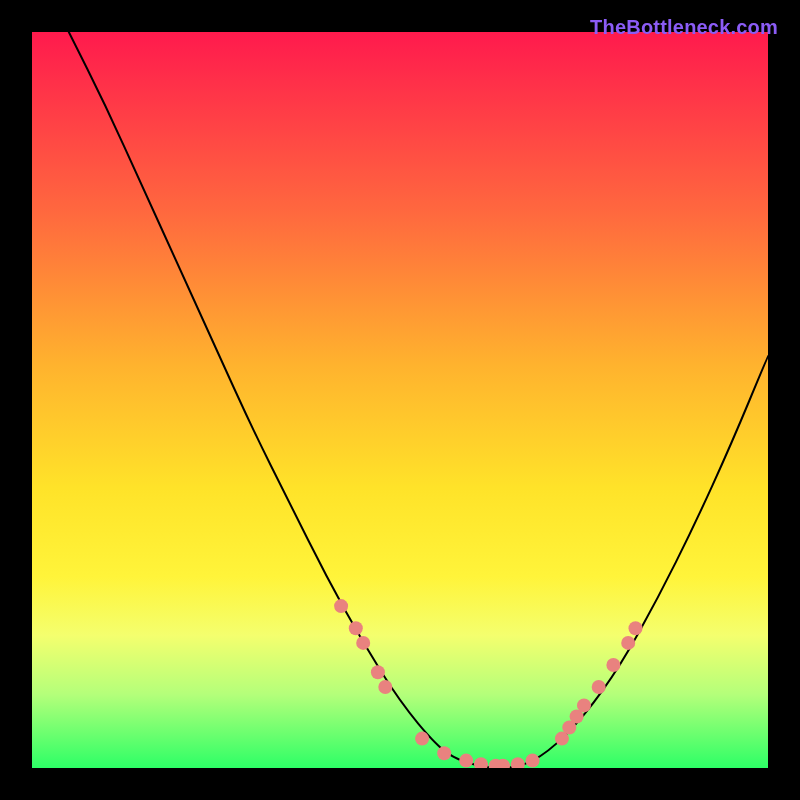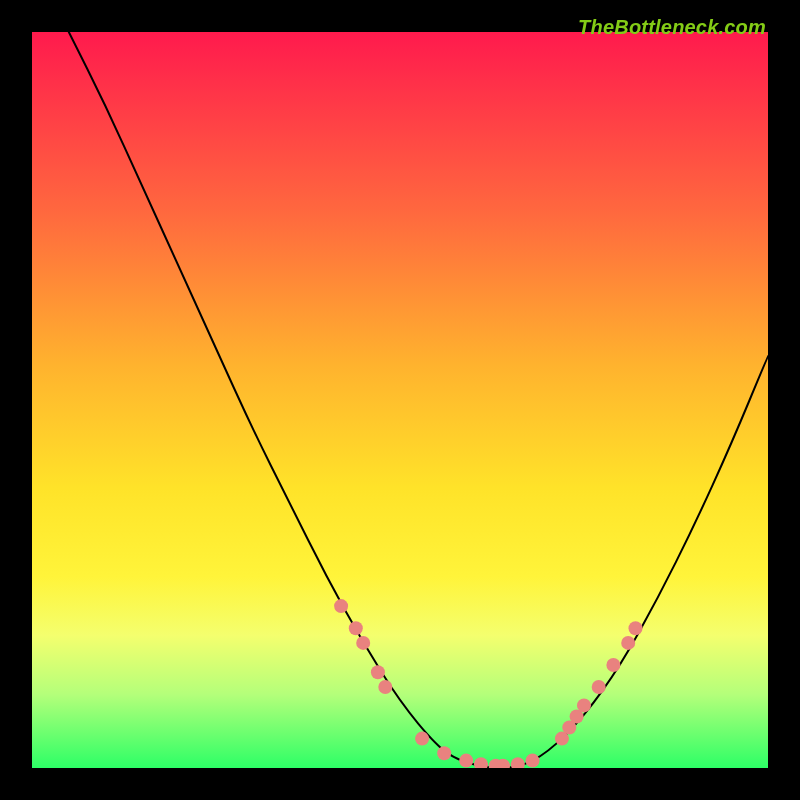--- a/index.html
+++ b/index.html
@@ -33,28 +33,27 @@
       #ffb22e 45%,
       #ffe329 62%,
       #fff43a 74%,
       #f4ff6e 82%,
       #b4ff7a 90%,
       #2dff66 100%
     );
   }
   .watermark {
     position: absolute;
-    right: 18px;
+    right: 6px;
     top: 0px;
     font-family: Arial, Helvetica, sans-serif;
     font-size: 20px;
     font-weight: 600;
-    color: #84cc16;
+    color: #8b5cf6;
     letter-spacing: 0.2px;
-    font-style: italic;
   }
   svg.curve {
     position: absolute;
     left: 0;
     top: 0;
     width: 736px;
     height: 736px;
   }
 </style>
 </head>

